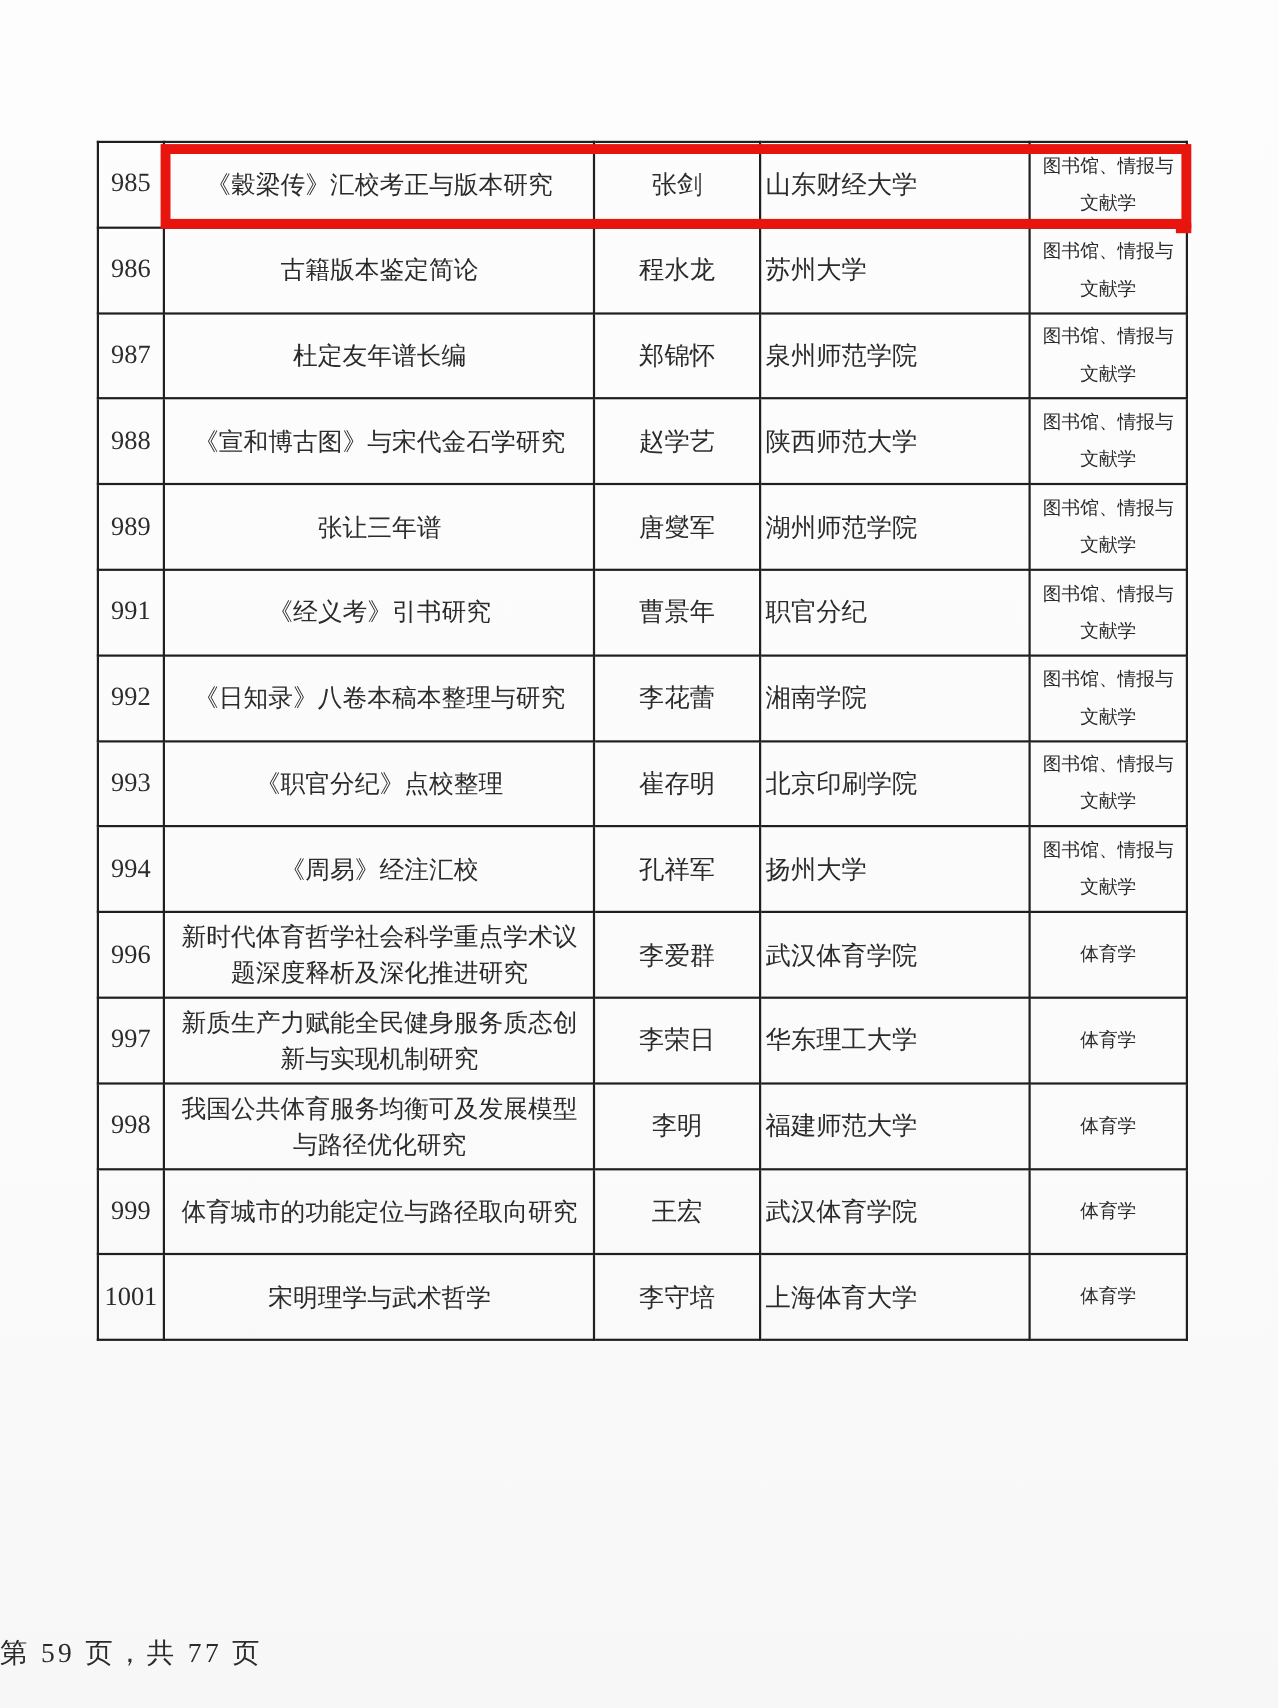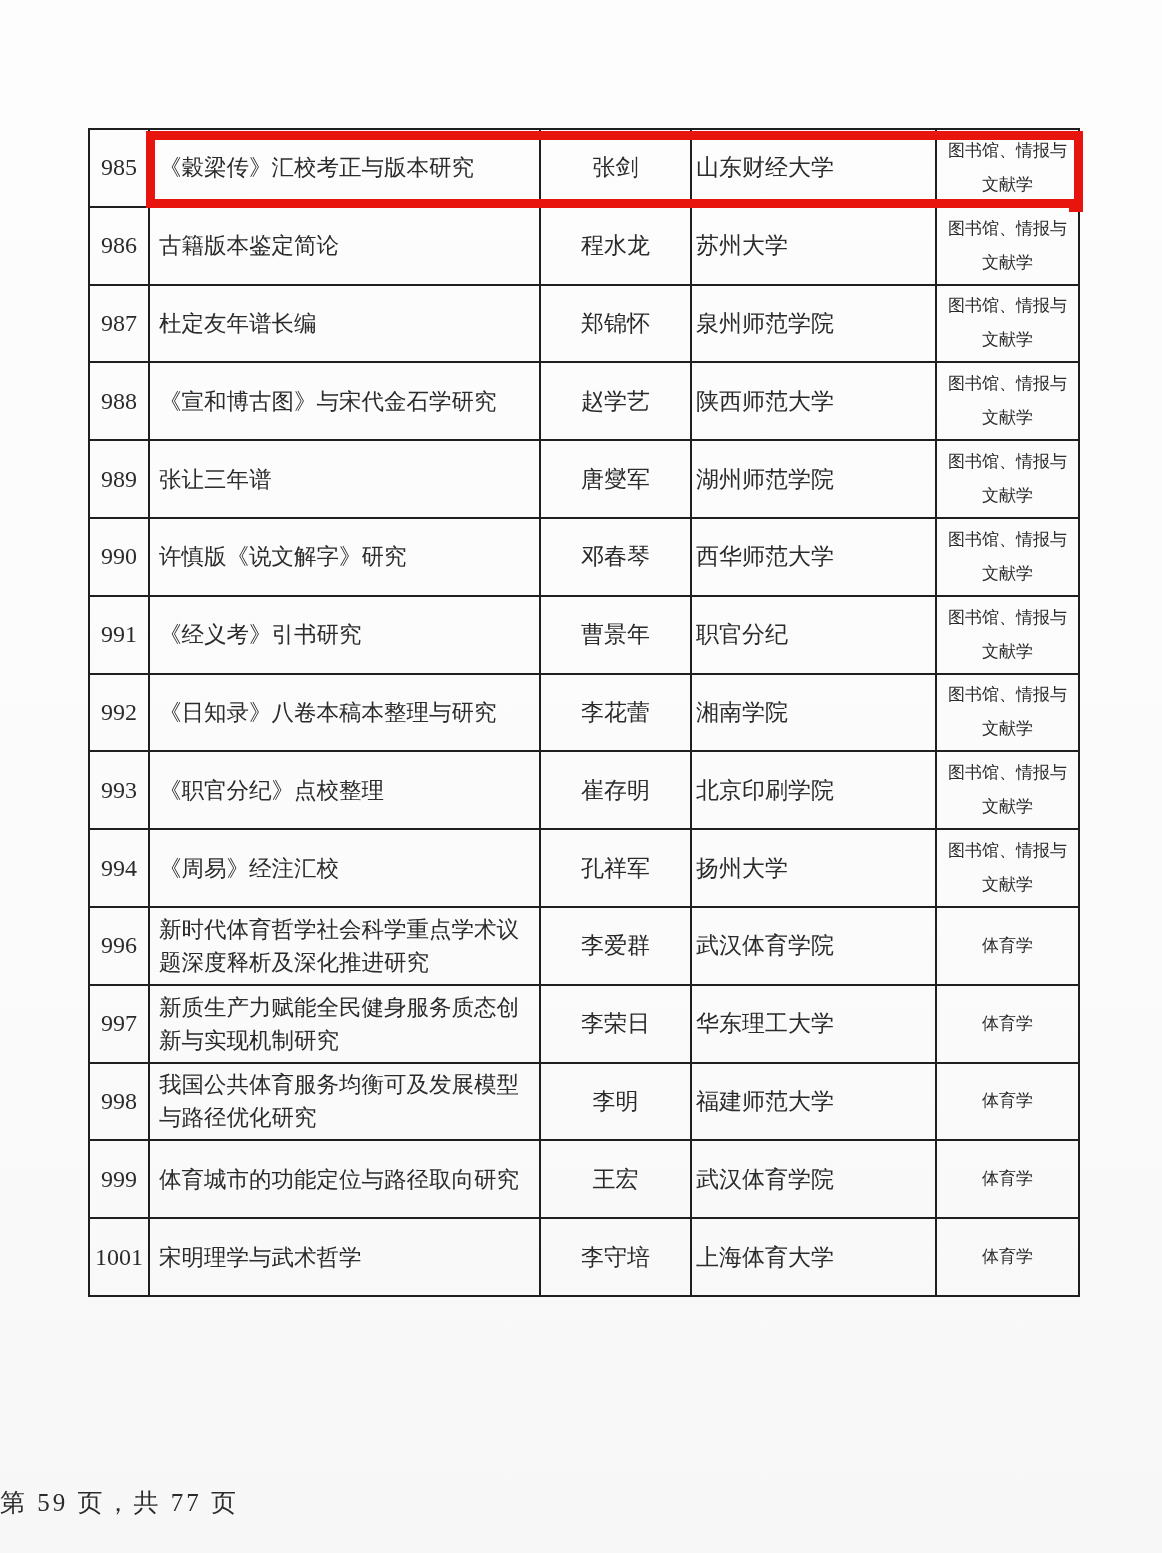--- a/index.html
+++ b/index.html
@@ -40,21 +40,21 @@
   .col-title{ width: 391px; }
   .col-auth { width: 151px; }
   .col-inst { width: 245px; }
   .col-disc { width: 143px; }
   td.cell-id {
     text-align: center;
     font-size: 24px;
     padding: 2px 2px;
   }
   td.cell-title {
-    text-align: left;
+    text-align: center;
     padding: 2px 8px 2px 9px;
     font-size: 22.5px;
   }
   td.cell-author { text-align: center; }
   td.cell-institution {
     text-align: left;
   }
   td.cell-discipline {
     text-align: center;
     font-size: 17px;
@@ -136,27 +136,20 @@
       <td class="cell-discipline">图书馆、情报与文献学</td>
     </tr>
         <tr>
       <td class="cell-id">989</td>
       <td class="cell-title">张让三年谱</td>
       <td class="cell-author">唐燮军</td>
       <td class="cell-institution">湖州师范学院</td>
       <td class="cell-discipline">图书馆、情报与文献学</td>
     </tr>
         <tr>
-      <td class="cell-id">990</td>
-      <td class="cell-title">许慎版《说文解字》研究</td>
-      <td class="cell-author">邓春琴</td>
-      <td class="cell-institution">西华师范大学</td>
-      <td class="cell-discipline">图书馆、情报与文献学</td>
-    </tr>
-        <tr>
       <td class="cell-id">991</td>
       <td class="cell-title">《经义考》引书研究</td>
       <td class="cell-author">曹景年</td>
       <td class="cell-institution">职官分纪</td>
       <td class="cell-discipline">图书馆、情报与文献学</td>
     </tr>
         <tr>
       <td class="cell-id">992</td>
       <td class="cell-title">《日知录》八卷本稿本整理与研究</td>
       <td class="cell-author">李花蕾</td>

